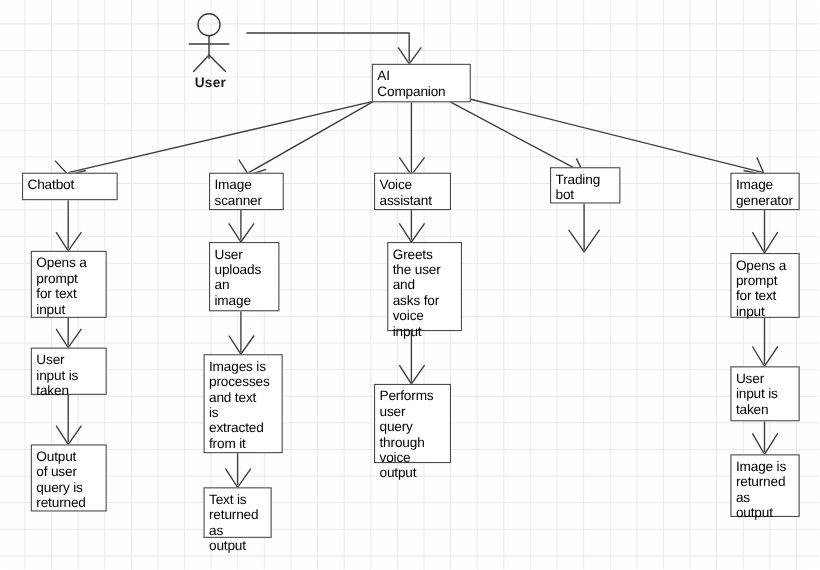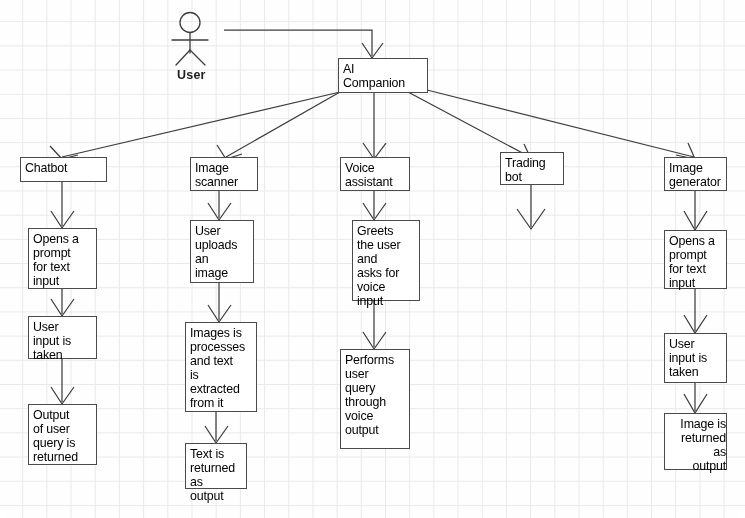--- a/index.html
+++ b/index.html
@@ -175,37 +175,37 @@
 output</div>
 
   <div class="node" style="left:340px;top:157px;width:70px;height:34px;">Voice
 assistant</div>
   <div class="node" style="left:340px;top:220px;width:68px;height:81px;margin-left:12px;">Greets
 the user
 and
 asks for
 voice
 input</div>
-  <div class="node" style="left:340px;top:349px;width:70px;height:100px;">Performs
+  <div class="node" style="left:340px;top:349px;width:70px;height:72px;">Performs
 user
 query
 through
 voice
 output</div>
 
   <div class="node" style="left:500px;top:152px;width:64px;height:33px;">Trading
 bot</div>
 
   <div class="node" style="left:664px;top:157px;width:63px;height:34px;">Image
 generator</div>
   <div class="node" style="left:664px;top:230px;width:63px;height:59px;">Opens a
 prompt
 for text
 input</div>
   <div class="node" style="left:664px;top:333px;width:63px;height:50px;">User
 input is
 taken</div>
-  <div class="node" style="left:664px;top:413px;width:63px;height:57px;text-align:right;">Image is
+  <div class="node" style="left:664px;top:413px;width:63px;height:57px;">Image is
 returned
 as
 output</div>
 
 </div>
 
 </body></html>

